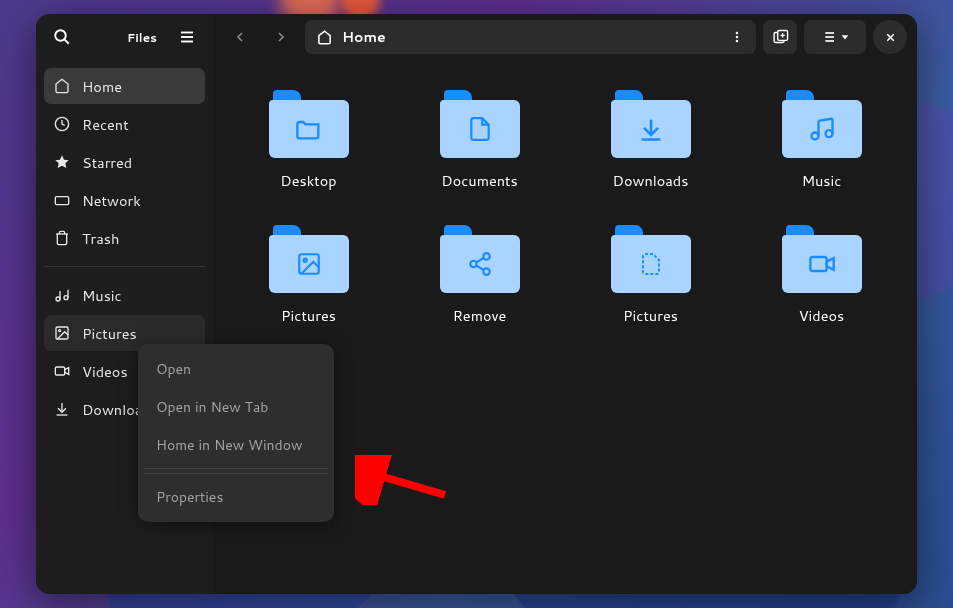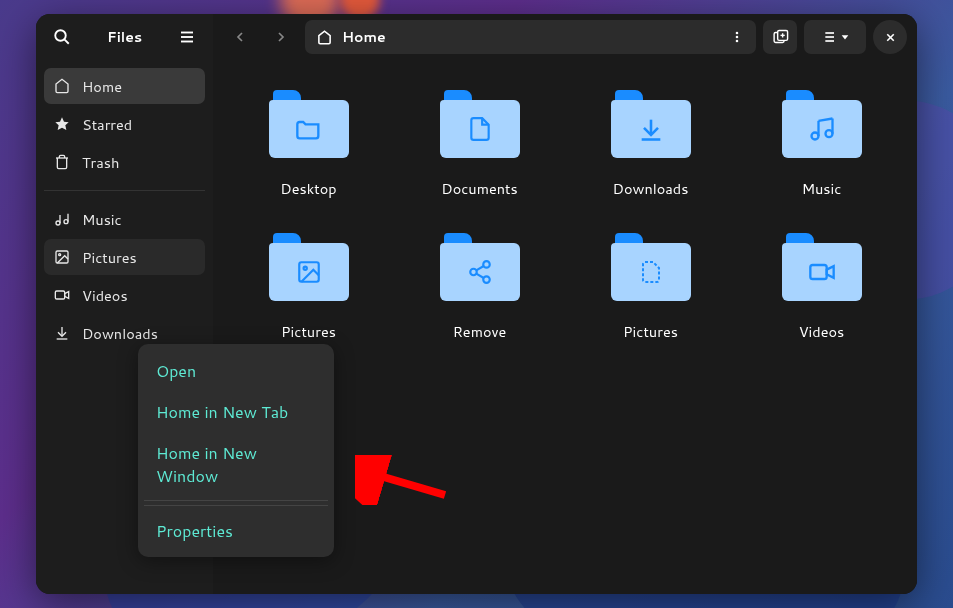--- a/index.html
+++ b/index.html
@@ -63,24 +63,24 @@
       height: 24px;
       display: flex;
       align-items: center;
       justify-content: center;
       color: #ffffff;
       cursor: pointer;
     }
     
     .sidebar-title {
       color: #fff;
-      font-size: 14px;
+      font-size: 12px;
       font-weight: 600;
       flex: 1;
-      text-align: center;
+      text-align: right;
     }
     
     .sidebar-items {
       padding: 8px;
       display: flex;
       flex-direction: column;
       gap: 2px;
     }
     
     .sidebar-item {
@@ -188,21 +188,21 @@
       grid-template-columns: repeat(4, 1fr);
       gap: 34px 20px;
       align-content: start;
       justify-items: center;
     }
     
     .folder-item {
       display: flex;
       flex-direction: column;
       align-items: center;
-      gap: 20px;
+      gap: 12px;
       cursor: pointer;
     }
     
     .folder-icon {
       width: 80px;
       height: 68px;
       position: relative;
     }
     
     .folder-tab {
@@ -245,22 +245,22 @@
       width: 196px;
       background: #2e2e2e;
       border-radius: 10px;
       padding: 6px;
       box-shadow: 0 4px 20px rgba(0,0,0,0.4);
       z-index: 100;
     }
     
     .menu-item {
       padding: 9px 12px;
-      color: #5eead4;
-      font-size: 16px;
+      color: #a3a3a3;
+      font-size: 14px;
       border-radius: 6px;
       cursor: pointer;
     }
     
     .menu-item.highlight {
       background: #444;
     }
     
     .menu-separator {
       height: 1px;
@@ -312,25 +312,43 @@
       <div class="sidebar-item active">
         <span class="icon">
           <svg width="16" height="16" viewBox="0 0 24 24" fill="none" stroke="currentColor" stroke-width="2">
               <path d="M3 9l9-7 9 7v11a2 2 0 01-2 2H5a2 2 0 01-2-2z"></path>
             </svg>
         </span>
         <span>Home</span>
       </div>
       <div class="sidebar-item">
         <span class="icon">
+          <svg width="16" height="16" viewBox="0 0 24 24" fill="none" stroke="currentColor" stroke-width="2">
+              <circle cx="12" cy="12" r="10"></circle>
+              <polyline points="12 6 12 12 16 14"></polyline>
+            </svg>
+        </span>
+        <span>Recent</span>
+      </div>
+      <div class="sidebar-item">
+        <span class="icon">
           <svg width="16" height="16" viewBox="0 0 24 24" fill="currentColor">
               <polygon points="12 2 15 8.5 22 9.3 17 14 18.5 21 12 17.5 5.5 21 7 14 2 9.3 9 8.5"></polygon>
             </svg>
         </span>
         <span>Starred</span>
+      </div>
+      <div class="sidebar-item">
+        <span class="icon">
+          <svg width="16" height="16" viewBox="0 0 24 24" fill="none" stroke="currentColor" stroke-width="2">
+              <rect x="2" y="7" width="20" height="12" rx="2"></rect>
+              <line x1="6" y1="11" x2="6" y2="11"></line>
+            </svg>
+        </span>
+        <span>Network</span>
       </div>
       <div class="sidebar-item">
         <span class="icon">
           <svg width="16" height="16" viewBox="0 0 24 24" fill="none" stroke="currentColor" stroke-width="2">
               <polyline points="3 6 5 6 21 6"></polyline>
               <path d="M19 6v14a2 2 0 01-2 2H7a2 2 0 01-2-2V6m3 0V4a2 2 0 012-2h4a2 2 0 012 2v2"></path>
             </svg>
         </span>
         <span>Trash</span>
       </div>
@@ -545,21 +563,21 @@
           </div>
         </div>
         <div class="folder-label">Videos</div>
       </div>
     </div>
   </div>
 </div>
 
 <div class="context-menu">
   <div class="menu-item">Open</div>
-  <div class="menu-item">Home in New Tab</div>
+  <div class="menu-item">Open in New Tab</div>
   <div class="menu-item">Home in New Window</div>
   <div class="menu-separator"></div>
   <div class="menu-separator"></div>
   <div class="menu-item">Properties</div>
 </div>
 
 <div class="arrow">
   <svg width="100" height="50" viewBox="0 0 100 50">
     <defs>
       <marker id="arrowhead" markerWidth="10" markerHeight="10" refX="2" refY="5" orient="auto">

